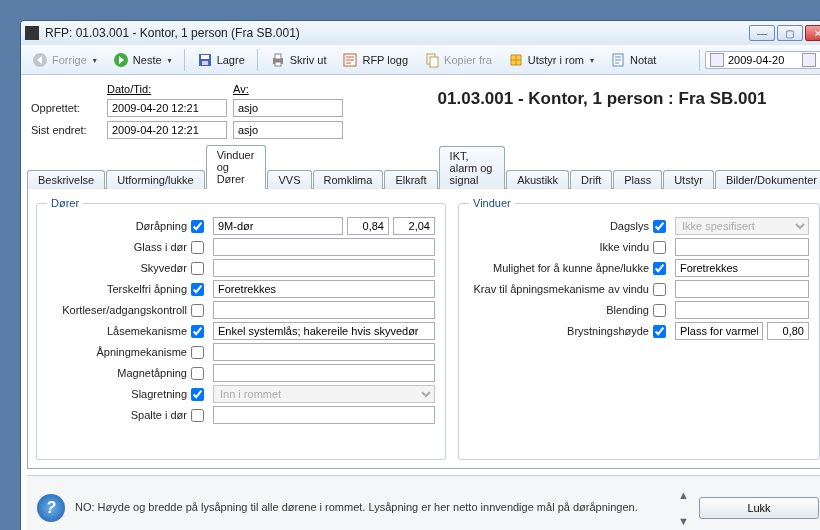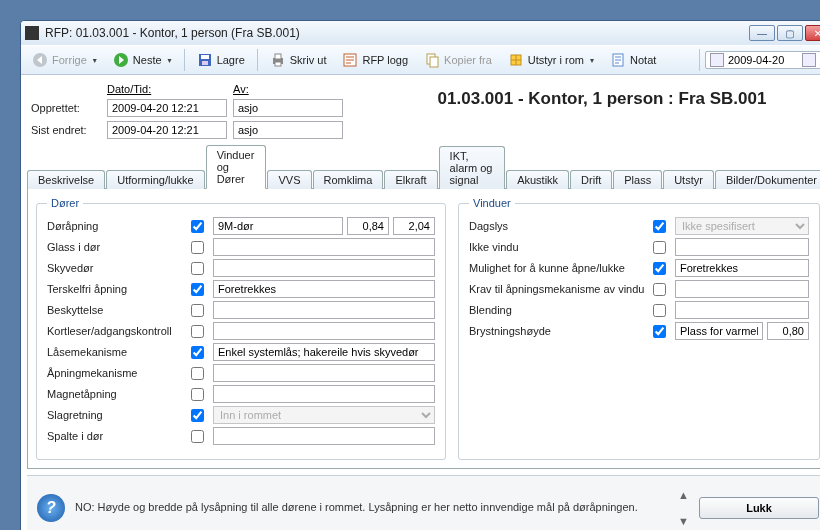--- a/index.html
+++ b/index.html
@@ -33,36 +33,36 @@
 .tabstrip { display: flex; align-items: flex-end; padding: 0 6px; margin-top: 2px; position: relative; }
 .tabstrip::after { content:""; position:absolute; left:6px; right:6px; bottom:0; height:1px; background:#9aa; }
 .tab { padding: 3px 10px; border: 1px solid #9aa; border-bottom: none; background: linear-gradient(#f7fbff,#e5edf5); margin-right: 1px; border-top-left-radius: 3px; border-top-right-radius: 3px; cursor: pointer; position: relative; z-index: 1; color: #222; }
 .tab.active { background: #fff; border-bottom: 1px solid #fff; z-index: 2; }
 
 .tab-body { flex: 1; background: #fff; margin: 0 6px 6px 6px; border: 1px solid #9aa; border-top: none; padding: 8px; display: flex; gap: 12px; }
 fieldset { border: 1px solid #c8d0d8; border-radius: 3px; padding: 8px 10px 10px 10px; }
 fieldset legend { padding: 0 4px; color: #1a4a8a; }
 .field-row { display: grid; grid-template-columns: 140px 18px 1fr 42px 42px; gap: 4px; align-items: center; margin-bottom: 3px; }
 .field-row.no-dims { grid-template-columns: 140px 18px 1fr; }
-.field-row .lbl { color: #222; }
+.field-row .lbl { color: #222; text-align: right; }
 .field-row input[type=checkbox] { width: 13px; height: 13px; }
 .field-row input[type=text] { border: 1px solid #abadb3; padding: 2px 4px; width: 100%; background: #fff; }
 .field-row input.num { text-align: right; }
 .field-row input.disabled, .field-row select.disabled { background: #f0f0f0; color: #888; }
 .field-row select { border: 1px solid #abadb3; padding: 1px 2px; width: 100%; background: #fff; }
 .vf .field-row { grid-template-columns: 180px 18px 1fr 42px; }
 .vf .field-row.no-num { grid-template-columns: 180px 18px 1fr; }
 #dorer-fs { flex: 0 0 410px; }
 #vinduer-fs { flex: 1; }
 
 .footer-area { height: 64px; border-top: 1px solid #c8d0d8; background: #f4f6f8; display: flex; align-items: center; padding: 6px 10px; gap: 10px; margin: 0 6px 6px 6px; }
 .footer-area .info-ico { width: 28px; height: 28px; border-radius: 50%; background: radial-gradient(#6ab0f0,#1a5aa8); color: #fff; display: flex; align-items: center; justify-content: center; font-weight: bold; font-size: 16px; font-style: italic; }
 .footer-area .help-text { flex: 1; color: #333; line-height: 1.3; padding-right: 8px; }
 .footer-area .scroll-hints { display: flex; flex-direction: column; gap: 14px; color: #666; font-size: 8px; }
-.footer-area .lukk-btn { width: 120px; height: 22px; border: 1px solid #8a98a8; border-radius: 3px; background: linear-gradient(#fdfdfd,#e5e9ed); cursor: pointer; font-weight: bold; }
+.footer-area .lukk-btn { width: 120px; height: 22px; border: 1px solid #8a98a8; border-radius: 3px; background: linear-gradient(#fdfdfd,#e5e9ed); cursor: pointer; }
 
 svg { display: block; }
 </style>
 </head>
 <body>
 
 <div class="window">
 
   <div class="titlebar">
     <span class="app-icon"></span>
@@ -215,25 +215,20 @@
           <span class="lbl">Skyvedør</span>
           <input type="checkbox" style="">
           <input type="text" style="">
         </div>
       <div class="field-row no-dims">
           <span class="lbl">Terskelfri åpning</span>
           <input type="checkbox" checked="" style="">
           <input type="text" value="Foretrekkes" style="">
         </div>
       <div class="field-row no-dims">
-          <span class="lbl">Beskyttelse</span>
-          <input type="checkbox" style="">
-          <input type="text" style="">
-        </div>
-      <div class="field-row no-dims">
           <span class="lbl">Kortleser/adgangskontroll</span>
           <input type="checkbox" style="">
           <input type="text" style="">
         </div>
       <div class="field-row no-dims">
           <span class="lbl">Låsemekanisme</span>
           <input type="checkbox" checked="" style="">
           <input type="text" value="Enkel systemlås; hakereile hvis skyvedør" style="">
         </div>
       <div class="field-row no-dims">

